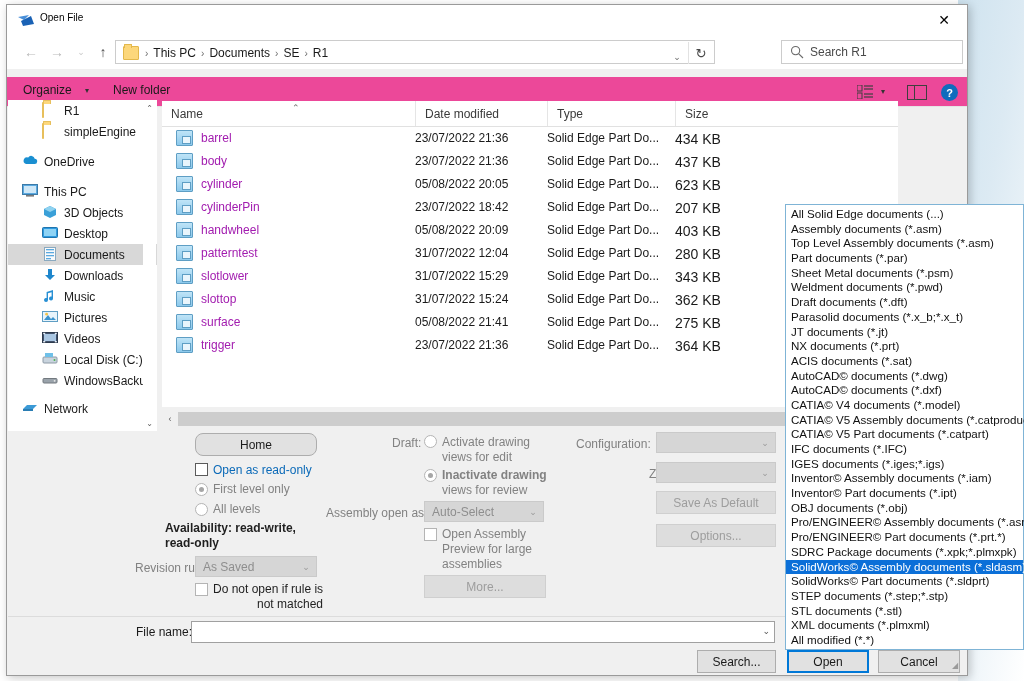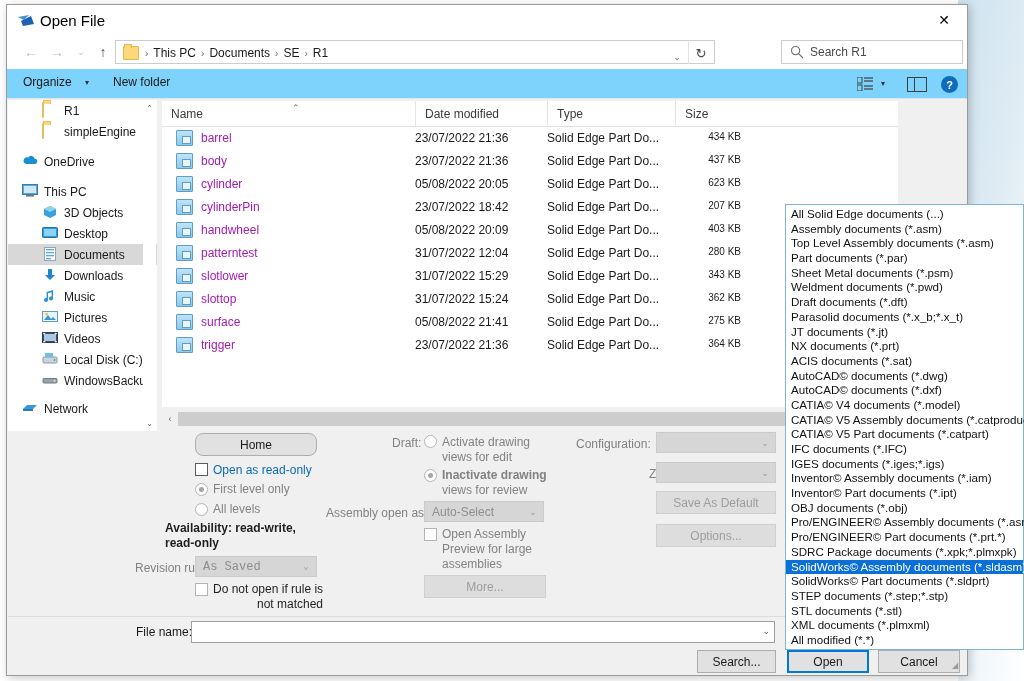--- a/index.html
+++ b/index.html
@@ -15,21 +15,21 @@
   #glow{position:absolute;left:958px;top:0;width:66px;height:681px;
         background:linear-gradient(100deg,#cfe3ef 0%,#dceaf3 35%,#ffffff 100%);}
   #window{
     position:absolute;left:6px;top:4px;width:962px;height:672px;
     background:#f0f0f0;border:1px solid #9a9a9a;box-sizing:border-box;
     box-shadow:2px 2px 9px rgba(0,0,0,.22);
   }
   
   #titlebar{position:absolute;left:0;top:0;width:100%;height:30px;background:#ffffff;}
   #title-icon{position:absolute;left:11px;top:9px;width:16px;height:14px;}
-  #title-text{position:absolute;left:33px;top:7px;font-size:15px;color:#000;}
+  #title-text{position:absolute;left:33px;top:7px;font-size:10px;color:#000;}
   #close-btn{position:absolute;right:0;top:0;width:46px;height:29px;
      display:flex;align-items:center;justify-content:center;color:#000;font-size:14px;}
   
   #addressrow{position:absolute;left:0;top:30px;width:100%;height:34px;background:#ffffff;}
   .navbtn{position:absolute;top:6px;width:24px;height:22px;display:flex;align-items:center;
           justify-content:center;color:#b9b9b9;font-size:14px;}
   #nav-back{left:12px;}
   #nav-fwd{left:38px;}
   #nav-recent{left:62px;color:#c9c9c9;font-size:9px;}
   #nav-up{left:84px;color:#4c4c4c;font-size:14px;}
@@ -45,21 +45,21 @@
   #crumb-drop{position:absolute;right:26px;top:5px;width:22px;height:22px;
      display:flex;align-items:center;justify-content:center;color:#6b6b6b;font-size:9px;}
   #crumb-refresh{position:absolute;right:1px;top:1px;width:24px;height:22px;
      display:flex;align-items:center;justify-content:center;color:#4a4a4a;font-size:13px;
      border-left:1px solid #e2e2e2;}
   #searchbox{position:absolute;left:774px;top:5px;width:182px;height:24px;
      border:1px solid #cccccc;background:#fff;box-sizing:border-box;}
   #search-icon{position:absolute;left:8px;top:4px;width:14px;height:14px;}
   #search-text{position:absolute;left:28px;top:4px;font-size:12px;color:#4a4a4a;}
   
-  #cmdbar{position:absolute;left:0;top:64px;width:100%;height:30px;background:#7dd3fc;
+  #cmdbar{position:absolute;left:0;top:72px;width:100%;height:30px;background:#ec4899;
      border-bottom:1px solid #e4e4e4;box-sizing:border-box;}
   #organize{position:absolute;left:16px;top:6px;font-size:12px;color:#1a1a1a;}
   #organize-caret{position:absolute;left:78px;top:9px;font-size:8px;color:#333;}
   #newfolder{position:absolute;left:106px;top:6px;font-size:12px;color:#1a1a1a;}
   #view-icon{position:absolute;left:850px;top:8px;width:16px;height:14px;}
   #view-caret{position:absolute;left:874px;top:10px;font-size:8px;color:#333;}
   #pane-icon{position:absolute;left:900px;top:8px;width:20px;height:15px;
      border:1.6px solid #3f3f3f;box-sizing:border-box;}
   #pane-icon:after{content:"";position:absolute;left:0;top:0;bottom:0;width:6px;
      border-right:1.6px solid #3f3f3f;}
@@ -97,22 +97,22 @@
   #filelist{position:absolute;left:155px;top:122px;width:736px;height:280px;background:#fff;}
   .frow{position:relative;height:23px;}
   .fname{position:absolute;left:14px;top:3px;display:flex;align-items:center;
      font-size:12px;color:#a21caf;}
   .ficon{width:15px;height:14px;margin-right:8px;position:relative;
      background:linear-gradient(#bfe4f7,#8cc9ec);border:1px solid #5e9ec4;border-radius:1px;}
   .ficon:after{content:"";position:absolute;right:1px;bottom:1px;width:7px;height:6px;
      background:#e9f5fc;border:1px solid #5e9ec4;}
   .fdate{position:absolute;left:253px;top:4px;font-size:12px;color:#1a1a1a;}
   .ftype{position:absolute;left:385px;top:4px;font-size:12px;color:#1a1a1a;}
-  .fsize{position:absolute;left:513px;width:66px;top:4px;text-align:right;
-     font-size:10px;color:#1a1a1a;}
+  .fsize{position:absolute;left:513px;width:66px;top:4px;
+     font-size:14px;color:#1a1a1a;}
   
   #hscroll{position:absolute;left:155px;top:406px;width:736px;height:16px;background:#f0f0f0;}
   #hthumb{position:absolute;left:16px;top:1px;width:688px;height:14px;background:#cdcdcd;}
   .hs-arrow{position:absolute;top:0;width:16px;height:16px;display:flex;align-items:center;
      justify-content:center;color:#5a5a5a;font-size:9px;}
   
   #options{position:absolute;left:1px;top:426px;width:959px;height:185px;background:#f0f0f0;}
   .lbl{position:absolute;font-size:12px;color:#1f1f1f;}
   .lbl.dim{color:#828282;}
   .btn{position:absolute;background:#e1e1e1;border:1px solid #adadad;box-sizing:border-box;
@@ -469,21 +469,21 @@
       <div class="radio on" style="left:187px;top:52px;"></div>
       <div class="lbl dim" style="left:205px;top:51px;">First level only</div>
 
       <div class="radio" style="left:187px;top:72px;"></div>
       <div class="lbl dim" style="left:205px;top:71px;">All levels</div>
 
       <div class="lbl" style="left:157px;top:90px;font-weight:bold;">Availability: read-write,</div>
       <div class="lbl" style="left:157px;top:105px;font-weight:bold;">read-only</div>
 
       <div class="lbl dim" style="left:127px;top:130px;">Revision rule:</div>
-      <div class="combo" style="left:187px;top:125px;width:122px;height:21px;font-family:Liberation Mono, monospace;">
+      <div class="combo" style="left:187px;top:125px;width:122px;height:21px;">
         <span class="cv">As Saved</span>
         <span class="ca">⌄</span>
       </div>
       <div class="cbox dis" style="left:187px;top:152px;"></div>
       <div class="lbl" style="left:205px;top:151px;">Do not open if rule is</div>
       <div class="lbl" style="left:205px;top:166px;padding-left:44px;">not matched</div>
 
       <div class="lbl dim" style="left:384px;top:5px;">Draft:</div>
       <div class="radio" style="left:416px;top:4px;"></div>
       <div class="lbl dim" style="left:434px;top:4px;">Activate drawing</div>

